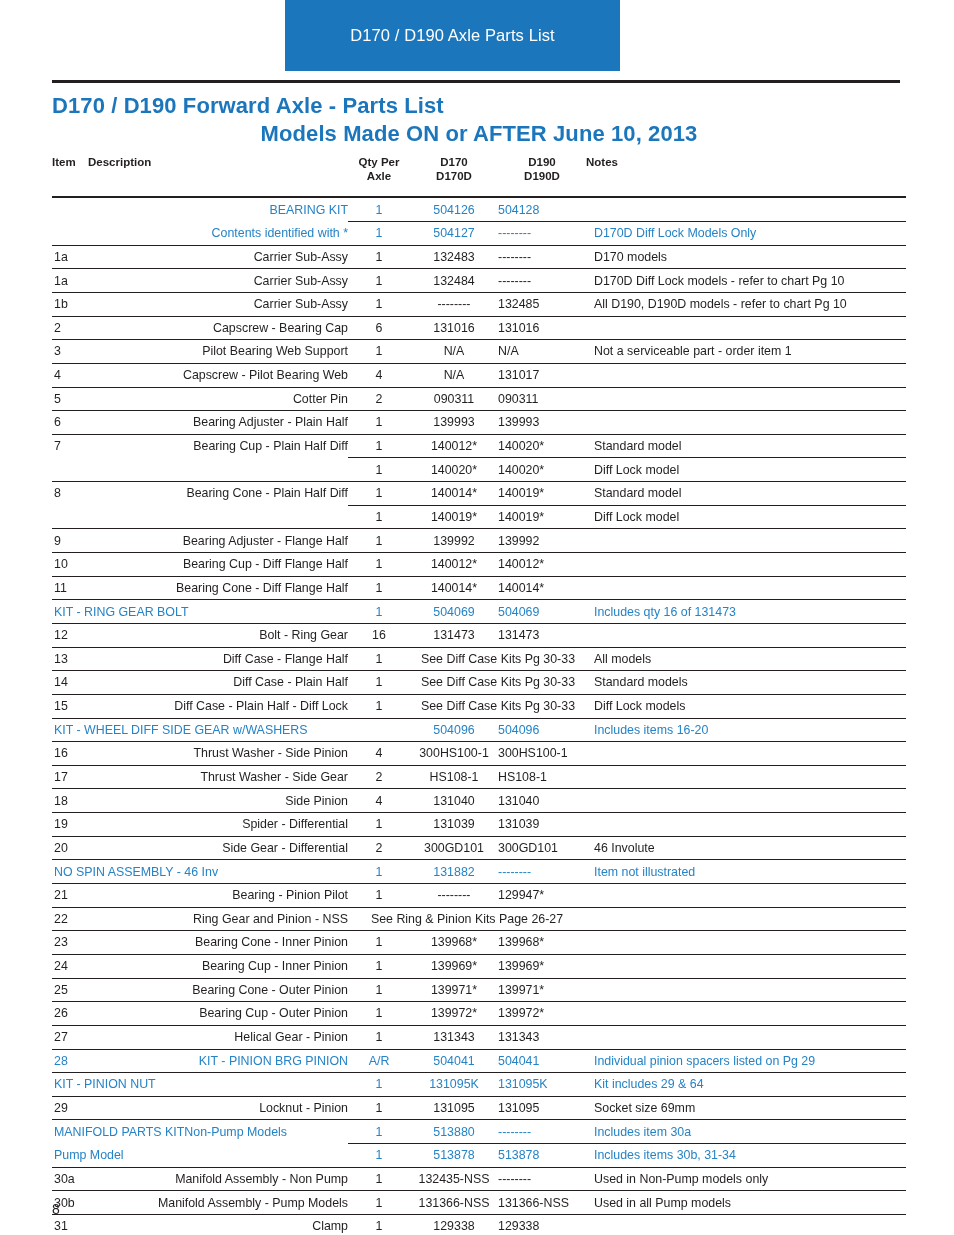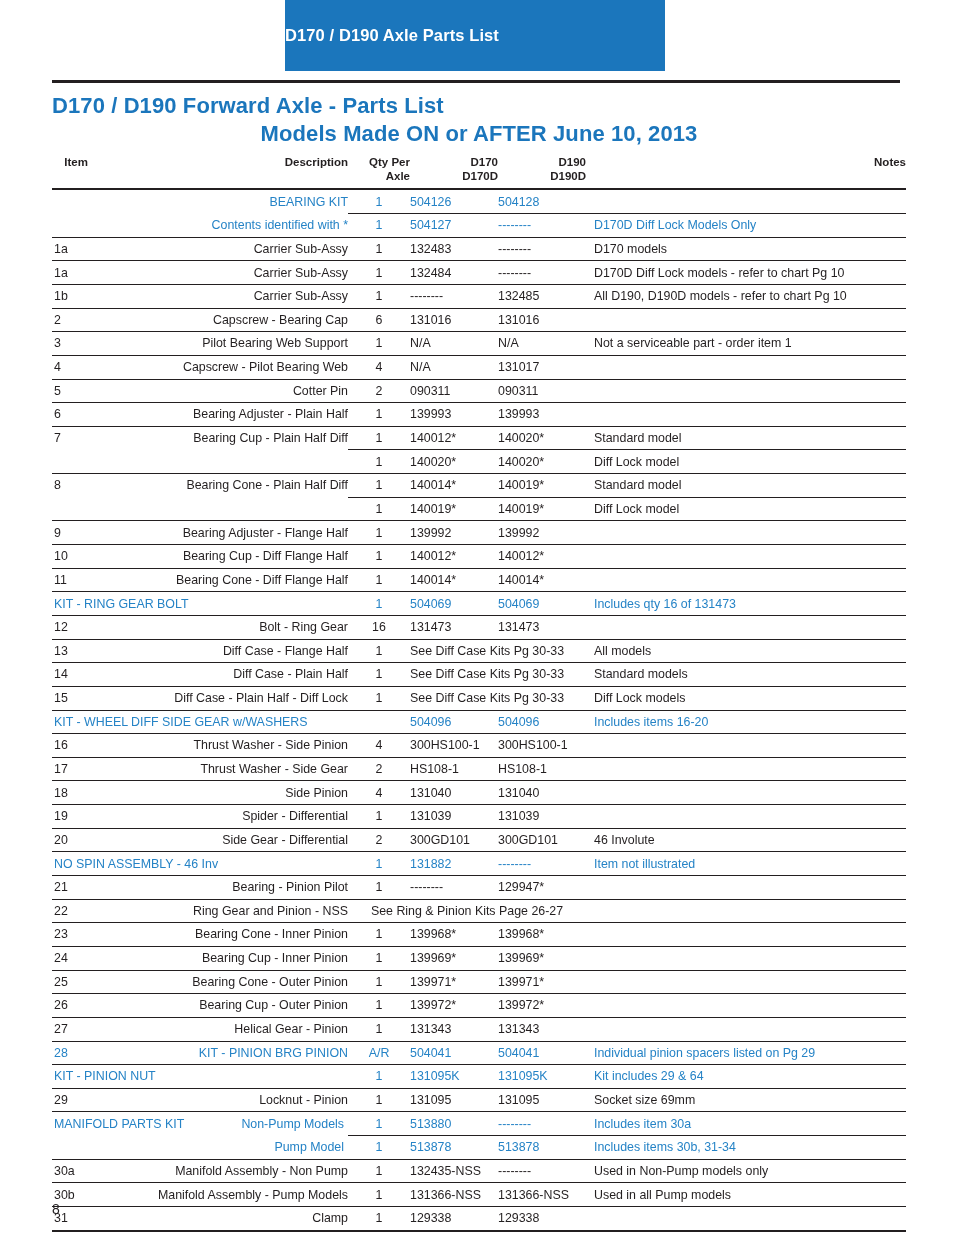--- a/index.html
+++ b/index.html
@@ -17,29 +17,29 @@
   }
 
   
   .banner-wrap {
     width: 100%;
     display: flex;
     justify-content: flex-start;
   }
   .banner {
     margin-left: 285px;
-    width: 380px;
+    width: 335px;
     height: 71px;
     background: #1b76bc;
     color: #ffffff;
     display: flex;
     align-items: center;
-    justify-content: flex-start;
+    justify-content: center;
     font-size: 16.5px;
-    font-weight: bold;
+    font-weight: normal;
     letter-spacing: 0.1px;
   }
 
   
   .page {
     padding: 0 48px 0 52px;
   }
 
   .title-rule {
     border-top: 3px solid #231f20;
@@ -77,58 +77,57 @@
     font-weight: bold;
     color: #231f20;
     padding: 0 0 2px 0;
     vertical-align: top;
     text-align: center;
     line-height: 1.18;
   }
   thead th.left { text-align: left; }
   thead th .sub { display: block; }
 
-  thead tr.head-row th { border-bottom: 2.5px solid #231f20; padding-bottom: 5px; text-align: right;}
+  thead tr.head-row th { border-bottom: 2.5px solid #231f20; padding-bottom: 13px;}
 
   tbody td {
     font-size: 12.4px;
     line-height: 1.15;
     padding: 4.2px 0 4.2px 0;
     border-bottom: 1px solid #231f20;
     vertical-align: baseline;
     color: #231f20;
     white-space: nowrap;
     overflow: visible;
   }
   tbody tr:last-child td { border-bottom: 2.5px solid #231f20; }
 
   td.item  { text-align: left;  padding-left: 2px; }
   td.desc  { text-align: right;  padding-left: 6px; }
   td.qty   { text-align: center; }
-  td.d170  { }
+  td.d170  { text-align: center; }
   td.d190  { text-align: left; }
   td.notes { text-align: left; padding-left: 8px; }
 
   
   tr.kit td { color: #2583c6; }
 
   
   tbody td.no-rule { border-bottom: none; }
 
   
   .desc-split {
     display: flex;
-    justify-content: space-between;
     align-items: baseline;
     width: 100%;
   }
   .desc-split .right-lbl { padding-right: 4px; }
 
   
-  td.span-center { }
+  td.span-center { text-align: center; }
 
   
   td.span-wide { text-align: center; }
 
   .pageno {
     position: absolute;
     left: 52px;
     bottom: 18px;
     font-size: 14px;
     color: #231f20;

